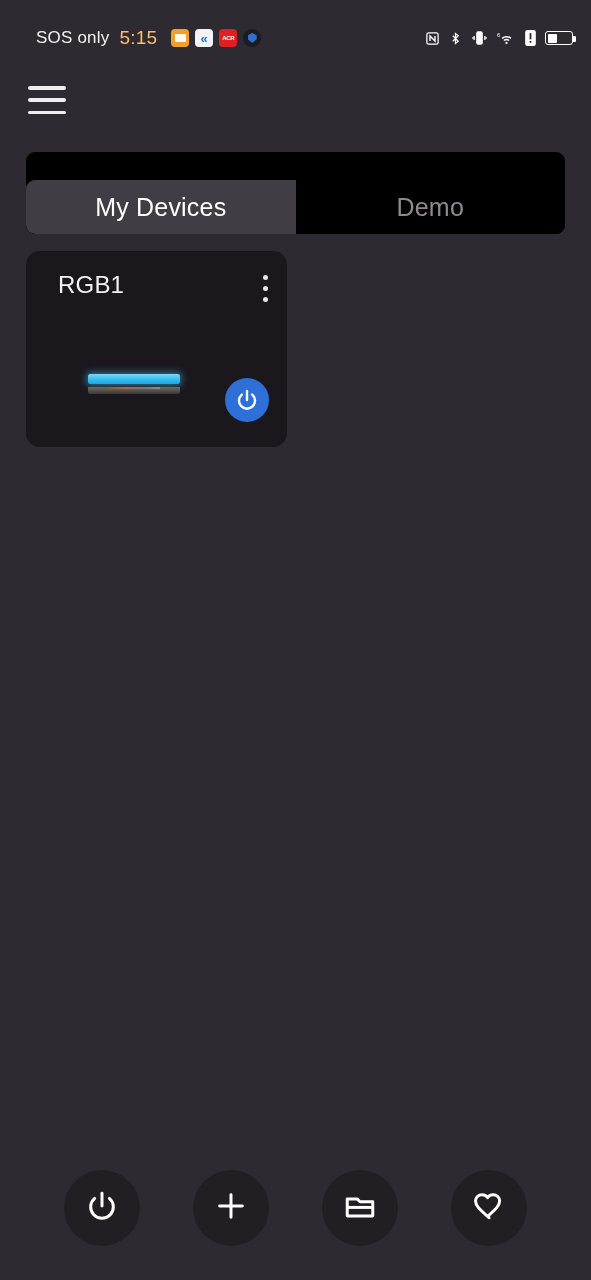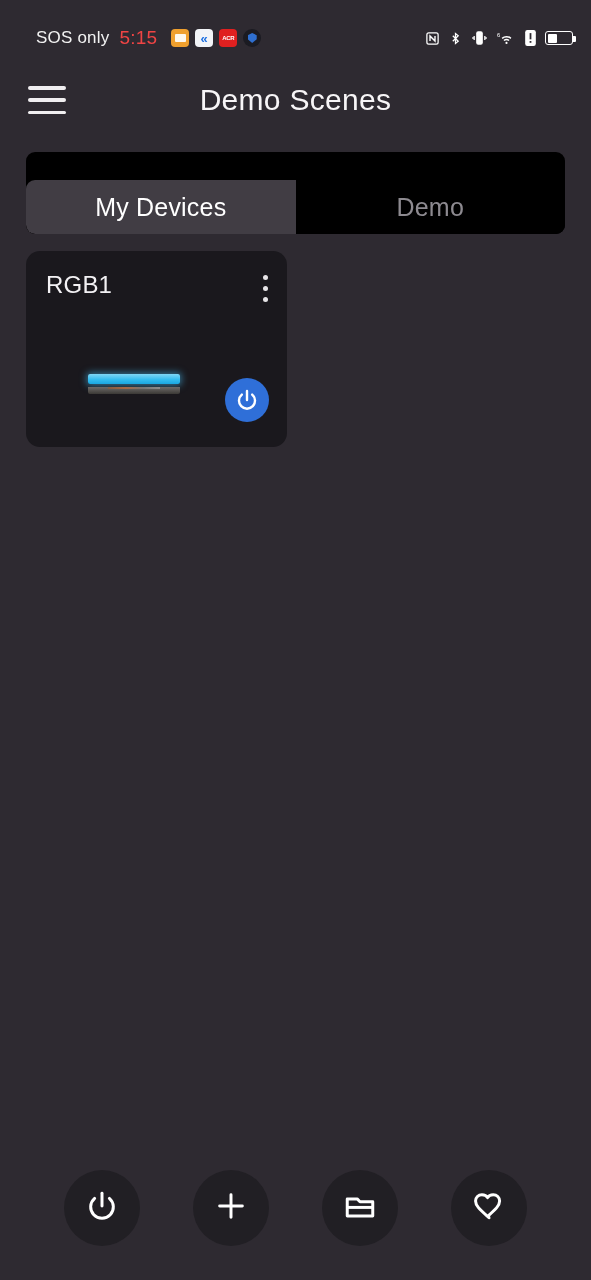--- a/index.html
+++ b/index.html
@@ -11,21 +11,21 @@
   }
   .phone { position:relative; width:591px; height:1280px; background:#2e2a31; }
 
   
   .statusbar {
     height:60px; display:flex; align-items:center;
     justify-content:space-between; padding:16px 18px 0 36px;
   }
   .sb-left { display:flex; align-items:center; gap:8px; }
   .sb-carrier { color:#f2f2f2; font-size:17px; letter-spacing:.2px; }
-  .sb-time { color:#ef4444; font-size:19px; margin-left:2px; letter-spacing:.2px; }
+  .sb-time { color:#fdba74; font-size:19px; margin-left:2px; letter-spacing:.2px; }
   .sb-apps { display:flex; align-items:center; gap:6px; margin-left:6px; }
   .appicon {
     width:18px; height:18px; border-radius:4px;
     display:flex; align-items:center; justify-content:center;
     font-size:7px; font-weight:bold; color:#fff; overflow:hidden;
   }
   .ai-folder { background:#f0a02e; }
   .ai-folder::before{ content:""; width:11px; height:8px; background:#fff; border-radius:1px;
      box-shadow:0 0 0 0 #fff; opacity:.92; }
   .ai-blue { background:#f2f4f7; }
@@ -69,21 +69,21 @@
   }
   .tab.active { background:#413d44; color:#ffffff; border-radius:9px 0 0 9px; }
   .tab.inactive { background:#000000; color:#8d8a90; }
 
   
   .grid {
     margin:17px 26px 0 26px; display:flex; flex-wrap:wrap; gap:17px;
   }
   .card {
     width:261px; height:196px; background:#1a181d; border-radius:14px;
-    position:relative; padding:20px 18px 0 20px; cursor:pointer;
+    position:relative; padding:20px 18px 0 32px; cursor:pointer;
   }
   .card-title { color:#f3f1f4; font-size:24px; letter-spacing:.2px; }
   .kebab {
     position:absolute; top:22px; right:20px; width:6px;
     display:flex; flex-direction:column; gap:6px; cursor:pointer; padding:2px;
   }
   .kebab b { width:5px; height:5px; border-radius:50%; background:#e7e5e8; display:block; }
 
   .thumb-wrap {
     position:absolute; left:0; right:0; bottom:0; height:122px;
@@ -185,21 +185,20 @@
         </span>
     </div>
   </div>
 
   <div class="header">
     <div class="hamburger">
       <span></span>
       <span></span>
       <span></span>
     </div>
-    <div class="page-title">Demo Scenes</div>
   </div>
 
   <div class="tabbar">
     <div class="tab active">My Devices</div>
     <div class="tab inactive">Demo</div>
   </div>
 
   <div class="grid">
 
     <div class="card">

